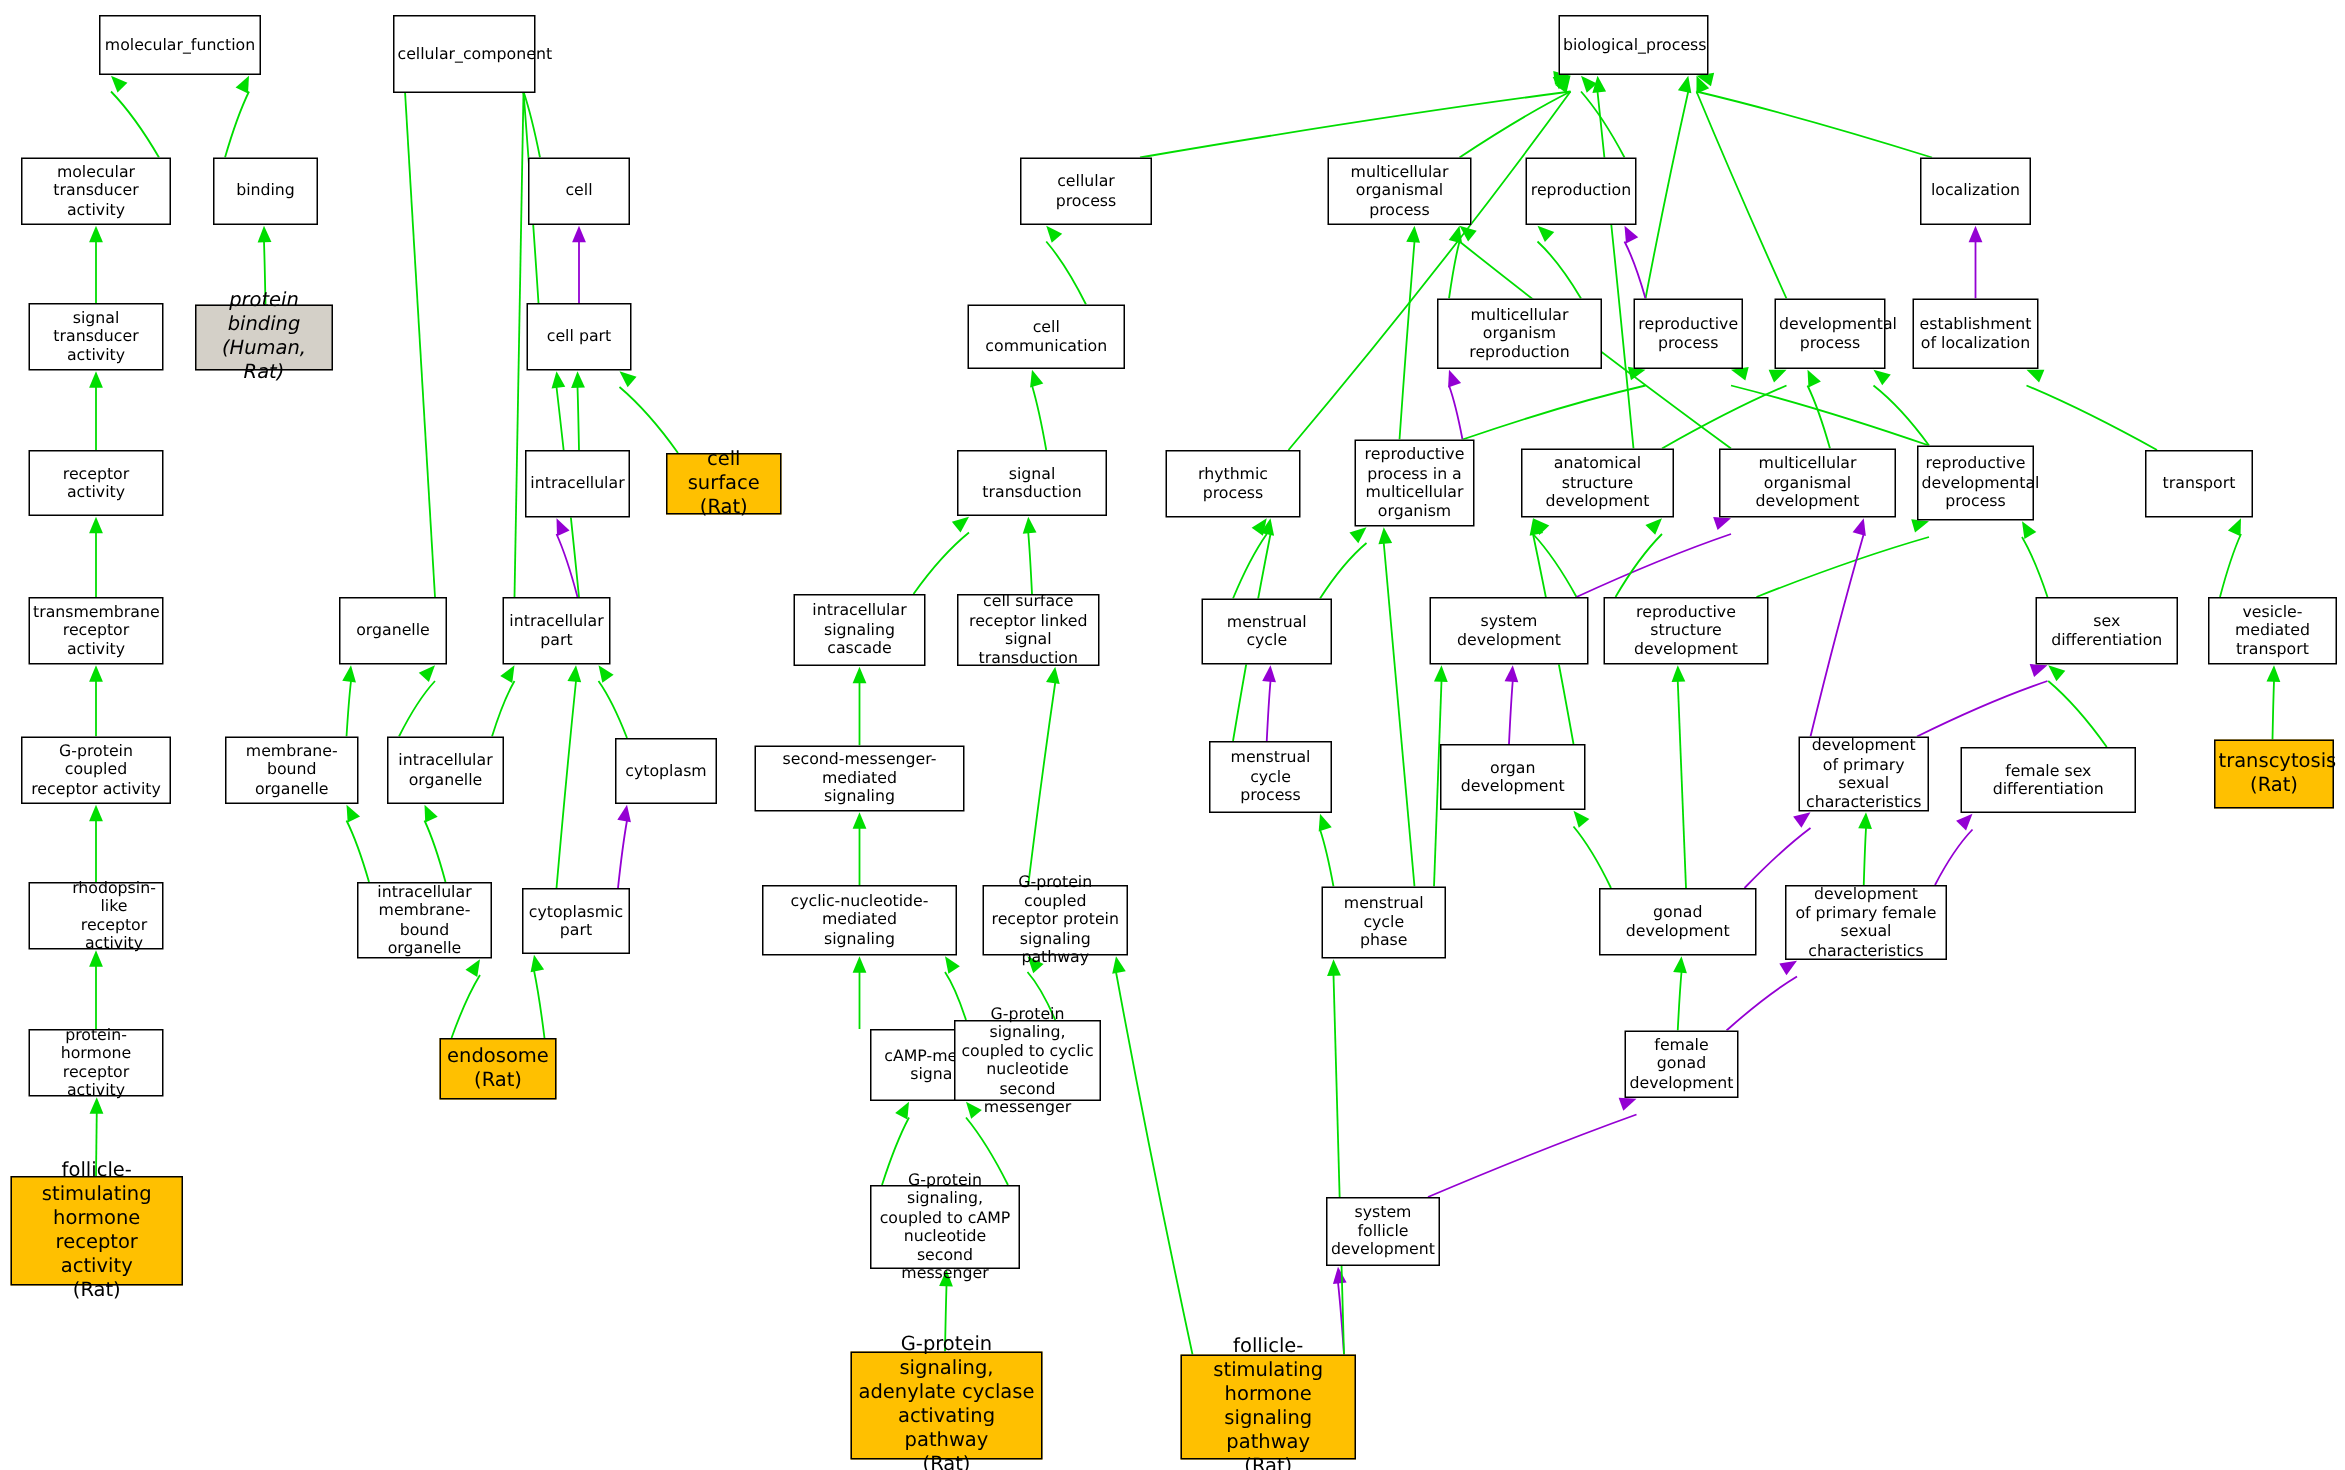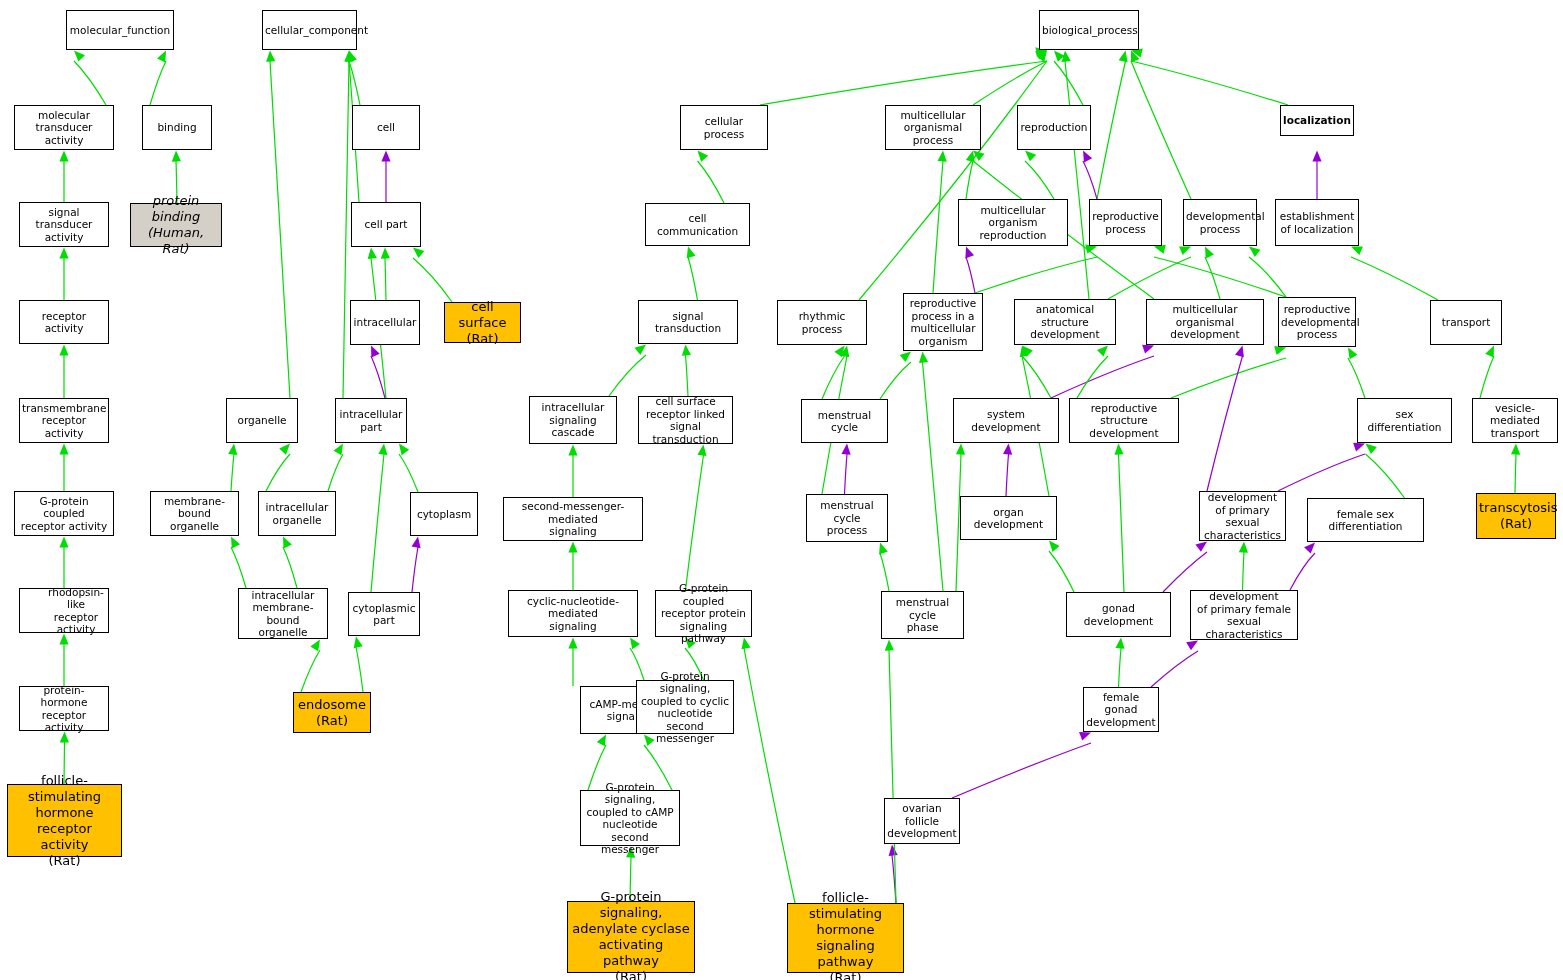--- a/index.html
+++ b/index.html
@@ -428,21 +428,21 @@
     <div class="node" style="left: 19px; top: 686px; width: 90px; height: 45px;">
       <span class="lbl">protein-hormone
 receptor activity</span>
     </div>
     <div class="node gold big" style="left: 7px; top: 784px; width: 115px; height: 73px;">
       <span class="lbl">follicle-stimulating
 hormone receptor
 activity
 (Rat)</span>
     </div>
-    <div class="node" style="left: 262px; top: 10px; width: 95px; height: 40px;">
+    <div class="node" style="left: 262px; top: 10px; width: 95px; height: 52px;">
       <span class="lbl">cellular_component</span>
     </div>
     <div class="node" style="left: 352px; top: 105px; width: 68px; height: 45px;">
       <span class="lbl">cell</span>
     </div>
     <div class="node" style="left: 351px; top: 202px; width: 70px; height: 45px;">
       <span class="lbl">cell part</span>
     </div>
     <div class="node" style="left: 350px; top: 300px; width: 70px; height: 45px;">
       <span class="lbl">intracellular</span>
@@ -538,21 +538,21 @@
     <div class="node" style="left: 1039px; top: 10px; width: 100px; height: 40px;">
       <span class="lbl">biological_process</span>
     </div>
     <div class="node" style="left: 885px; top: 105px; width: 96px; height: 45px;">
       <span class="lbl">multicellular
 organismal process</span>
     </div>
     <div class="node" style="left: 1017px; top: 105px; width: 74px; height: 45px;">
       <span class="lbl">reproduction</span>
     </div>
-    <div class="node" style="left: 1280px; top: 105px; width: 74px; height: 31px; font-weight: bold;">
+    <div class="node" style="left: 1280px; top: 105px; width: 74px; height: 45px;">
       <span class="lbl">localization</span>
     </div>
     <div class="node" style="left: 958px; top: 199px; width: 110px; height: 47px;">
       <span class="lbl">multicellular
 organism reproduction</span>
     </div>
     <div class="node" style="left: 1089px; top: 199px; width: 73px; height: 47px;">
       <span class="lbl">reproductive
 process</span>
     </div>
@@ -635,21 +635,21 @@
     <div class="node" style="left: 1190px; top: 590px; width: 108px; height: 50px;">
       <span class="lbl">development
 of primary female
 sexual characteristics</span>
     </div>
     <div class="node" style="left: 1083px; top: 687px; width: 76px; height: 45px;">
       <span class="lbl">female gonad
 development</span>
     </div>
     <div class="node" style="left: 884px; top: 798px; width: 76px; height: 46px;">
-      <span class="lbl">ovarian follicle
+      <span class="lbl">system follicle
 development</span>
     </div>
     <div class="node gold big" style="left: 787px; top: 903px; width: 117px; height: 70px;">
       <span class="lbl">follicle-stimulating
 hormone signaling
 pathway
 (Rat)</span>
     </div>
   </div>
 

